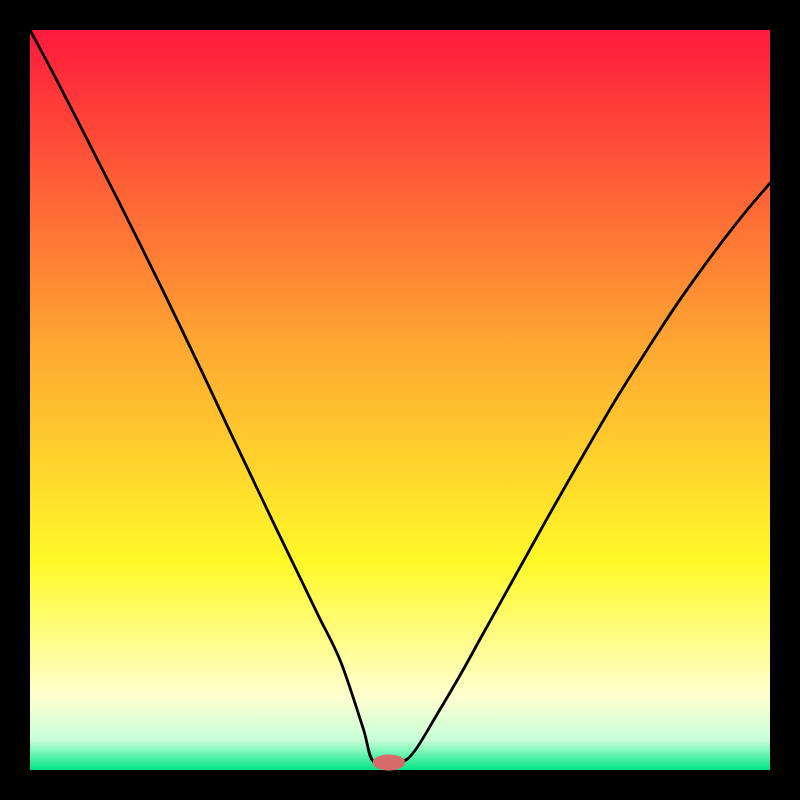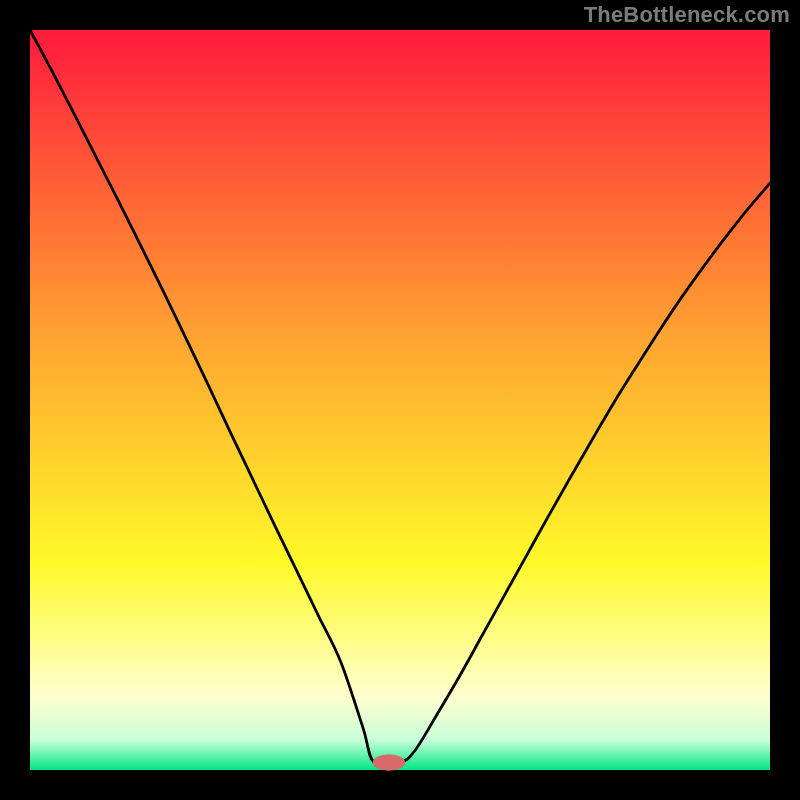--- a/index.html
+++ b/index.html
@@ -46,15 +46,14 @@
   </defs>
 
   <rect id="frame-rect" x="0" y="0" width="800" height="800" fill="#000000"></rect>
   <rect id="plot-rect" x="30" y="30" width="740" height="740" fill="url(#bg-grad)"></rect>
 
   <path id="curve-path" d="M 30 30 C 33.7 36.90666666666667, 44.800000000000004 57.38000000000004, 52.2 71.44000000000004 C 59.6 85.50000000000004, 67 99.93, 74.4 114.36 C 81.80000000000001 128.79, 89.19999999999999 143.4666666666667, 96.6 158.02000000000004 C 104 172.57333333333338, 111.39999999999999 187.0033333333333, 118.8 201.67999999999998 C 126.2 216.35666666666665, 133.6 231.1566666666667, 141 246.08000000000004 C 148.4 261.0033333333334, 155.79999999999998 276.04999999999995, 163.2 291.21999999999997 C 170.6 306.39, 178 321.68333333333334, 185.4 337.1 C 192.8 352.5166666666667, 200.2 368.0566666666666, 207.6 383.71999999999997 C 215 399.3833333333333, 222.4 415.4166666666667, 229.8 431.08000000000004 C 237.20000000000002 446.7433333333334, 244.6 462.16, 252 477.7 C 259.4 493.23999999999995, 266.80000000000007 508.9033333333333, 274.20000000000005 524.3199999999999 C 281.6 539.7366666666666, 289 554.9066666666665, 296.4 570.1999999999999 C 303.79999999999995 585.4933333333333, 311.20000000000005 600.7866666666666, 318.6 616.08 C 326 631.3733333333334, 333.40000000000003 643.3366666666667, 340.8 661.96 C 348.2 680.5833333333334, 357.45 711.0466666666666, 363 727.8199999999999 C 368.55 744.5933333333332, 367.93333333333334 756.8033333333333, 374.1 762.6 C 380.2666666666667 768.3966666666668, 393.2166666666667 764.5733333333334, 400 762.6 C 406.7833333333333 760.6266666666667, 408.6333333333333 758.7766666666666, 414.8 750.76 C 420.9666666666667 742.7433333333333, 429.6000000000001 726.8333333333334, 437.00000000000006 714.5 C 444.40000000000003 702.1666666666666, 451.8 689.71, 459.2 676.76 C 466.59999999999997 663.81, 474 650.1200000000001, 481.4 636.8000000000001 C 488.79999999999995 623.48, 496.20000000000005 610.1600000000001, 503.6 596.84 C 511 583.52, 518.4 570.2, 525.8 556.88 C 533.1999999999999 543.56, 540.6 530.1166666666667, 548 516.92 C 555.4 503.7233333333333, 562.8 490.65, 570.1999999999999 477.7 C 577.5999999999999 464.75, 585 451.9233333333333, 592.4 439.21999999999997 C 599.8 426.51666666666665, 607.2 413.69, 614.6 401.48 C 622 389.27000000000004, 629.4 377.6766666666666, 636.8 365.96 C 644.1999999999999 354.24333333333334, 651.6 342.52666666666664, 659 331.18 C 666.4 319.83333333333337, 673.8000000000001 308.61, 681.2 297.88 C 688.6 287.15, 696 276.9133333333333, 703.4 266.79999999999995 C 710.8 256.6866666666666, 718.1999999999999 246.82000000000002, 725.5999999999999 237.20000000000002 C 732.9999999999999 227.58, 740.4 218.08333333333331, 747.8 209.07999999999998 C 755.1999999999999 200.07666666666665, 766.3 187.49666666666664, 770 183.17999999999998" fill="none" stroke="#000000" stroke-width="2.8" stroke-linecap="round" stroke-linejoin="round"></path>
 
   <ellipse id="marker-ellipse" cx="388.9" cy="762.6" rx="16.279999999999998" ry="8.139999999999999" fill="#d86a6a"></ellipse>
 </svg>
 
-<div class="watermark">TheBottleneck.com</div>
 
 </div>
 
 </body></html>

